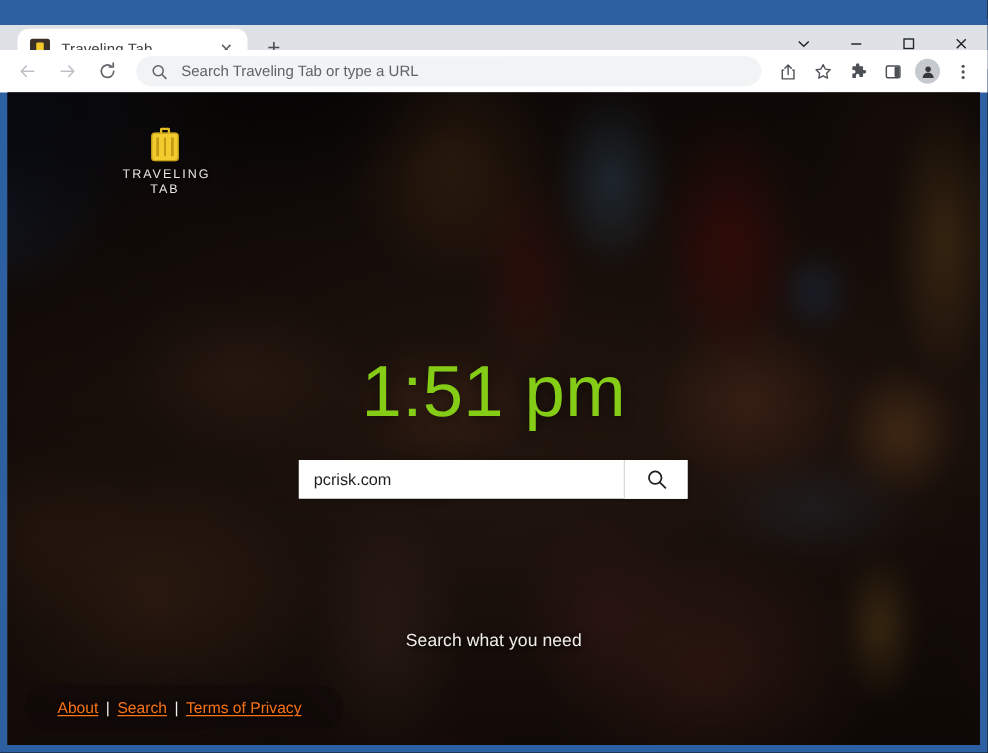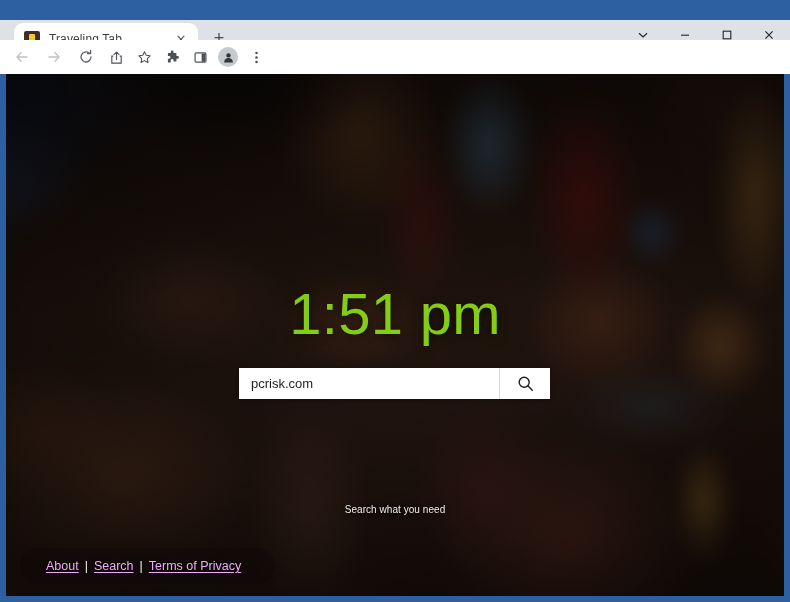--- a/index.html
+++ b/index.html
@@ -372,21 +372,21 @@
     padding: 0;
   }
   #search-submit svg { display: block; }
 
   
   #tagline {
     position: absolute;
     left: 0; right: 0;
     top: 430px;
     text-align: center;
-    font-size: 10px;
+    font-size: 14px;
     color: #f0eeeb;
     text-shadow: 0 1px 4px rgba(0,0,0,0.8);
     letter-spacing: 0.005em;
   }
 
   
   #footer-links {
     position: absolute;
     left: 14px;
     bottom: 12px;
@@ -394,21 +394,21 @@
     padding: 0 34px 0 26px;
     background: rgba(14,10,8,0.55);
     border-radius: 18px;
     display: flex;
     align-items: center;
     font-size: 12.5px;
     color: #f2f0ed;
     text-shadow: 0 1px 3px rgba(0,0,0,0.8);
   }
   #footer-links a {
-    color: #f0abfc;
+    color: #f97316;
     text-decoration: underline;
     text-underline-offset: 2px;
   }
   .sep { margin: 0 6px; }
 </style>
 </head>
 <body>
 
 <div id="browser-window">
 
@@ -457,20 +457,29 @@
           <path d="M3 8 H12.5 M9 3.8 L13 8 L9 12.2" fill="none" stroke="currentColor" stroke-width="1.3" stroke-linecap="round" stroke-linejoin="round"></path>
         </svg>
     </div>
     <div class="nav-btn">
       <svg width="16" height="16" viewBox="0 0 16 16">
         <path d="M13 8 A5 5 0 1 1 11.2 4.1" fill="none" stroke="currentColor" stroke-width="1.35" stroke-linecap="round"></path>
         <path d="M12.6 1.4 L12.6 4.6 L9.4 4.6" fill="none" stroke="currentColor" stroke-width="1.35" stroke-linecap="round" stroke-linejoin="round"></path>
       </svg>
     </div>
 
+    <div id="omnibox">
+      <span id="omnibox-icon">
+        <svg width="13" height="13" viewBox="0 0 14 14">
+            <circle cx="6" cy="6" r="4.3" fill="none" stroke="currentColor" stroke-width="1.3"></circle>
+            <path d="M9.2 9.2 L12.6 12.6" stroke="currentColor" stroke-width="1.3" stroke-linecap="round"></path>
+          </svg>
+      </span>
+      <span id="omnibox-text">Search Traveling Tab or type a URL</span>
+    </div>
 
     <div id="toolbar-actions">
       <div class="tb-icon">
         <svg width="15" height="15" viewBox="0 0 16 16">
           <path d="M4.2 6.5 H3 V14 H13 V6.5 H11.8" fill="none" stroke="currentColor" stroke-width="1.2" stroke-linecap="round"></path>
           <path d="M8 10.2 V2.4 M5.3 5 L8 2.2 L10.7 5" fill="none" stroke="currentColor" stroke-width="1.2" stroke-linecap="round" stroke-linejoin="round"></path>
         </svg>
       </div>
       <div class="tb-icon">
         <svg width="15" height="15" viewBox="0 0 16 16">
@@ -501,20 +510,30 @@
             <circle cx="8" cy="12.8" r="1.35" fill="currentColor"></circle>
           </svg>
       </div>
     </div>
   </div>
 
   <div id="page">
     <div id="bg-photo"></div>
     <div id="bg-shade"></div>
 
+    <div id="site-logo">
+      <div id="suitcase-icon">
+        <div class="handle"></div>
+        <div class="body"></div>
+      </div>
+      <div id="logo-text">
+        <div>TRAVELING</div>
+        <div>TAB</div>
+      </div>
+    </div>
 
     <div id="clock">1:51 pm</div>
 
     <div id="search-box">
       <input id="search-input" type="text" value="pcrisk.com" style="">
       <button id="search-submit">
         <span>
           <svg width="17" height="17" viewBox="0 0 18 18">
               <circle cx="7.6" cy="7.6" r="5.3" fill="none" stroke="currentColor" stroke-width="1.5"></circle>
               <path d="M11.5 11.5 L16.2 16.2" stroke="currentColor" stroke-width="1.5" stroke-linecap="round"></path>

